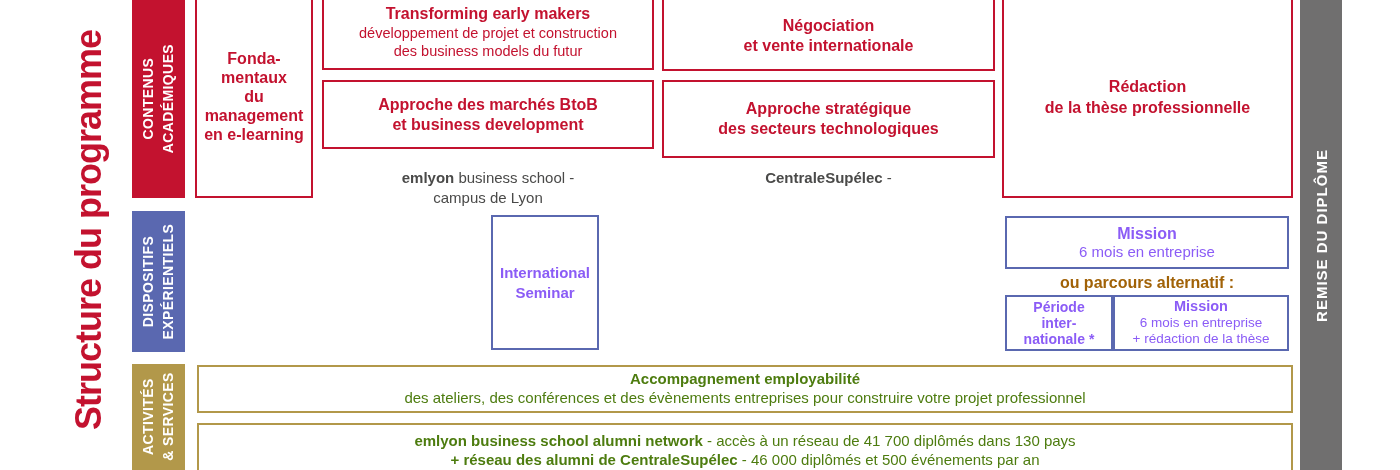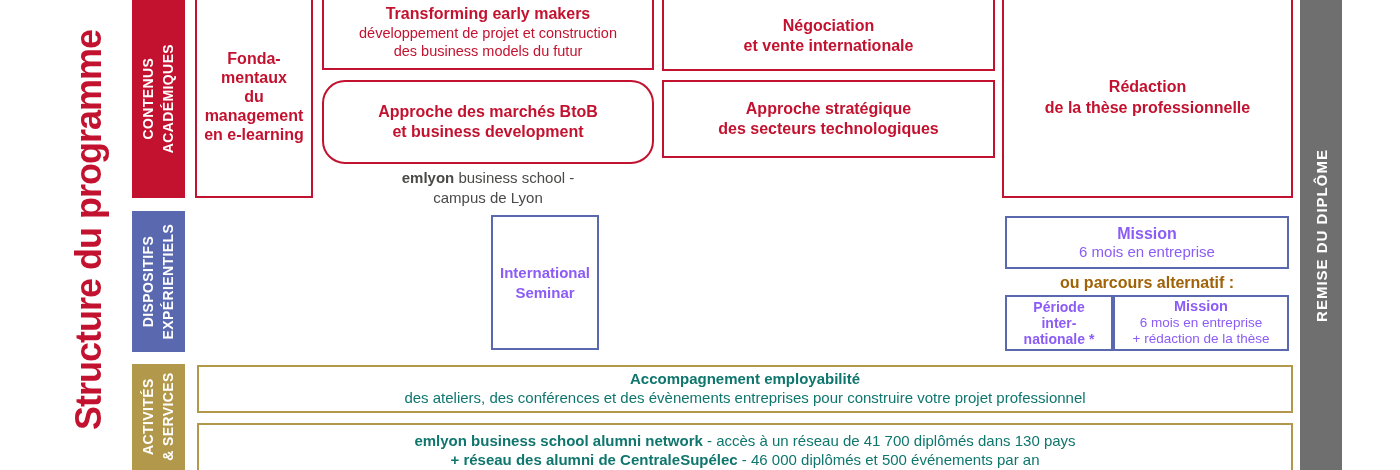--- a/index.html
+++ b/index.html
@@ -42,33 +42,33 @@
   .band-gray .band-label { font-size:15px; font-weight:700; letter-spacing:1px; white-space:nowrap; }
 
   
   .bx {
     position:absolute; background:#ffffff; border:2px solid;
     display:flex; flex-direction:column; align-items:center; justify-content:center;
     text-align:center;
   }
   .bx-red  { border-color:#c3122f; color:#c3122f; }
   .bx-blue { border-color:#5a68b0; color:#8b5cf6; }
-  .bx-gold { border-color:#b2984a; color:#0f766e; }
+  .bx-gold { border-color:#b2984a; color:#4d7c0f; }
 
   .pre { white-space:pre-line; }
 
   
   .box-fundamentals { left:195px; top:-30px; width:118px; height:228px; padding-top:25px;
                       font-weight:700; font-size:16px; line-height:1.2; }
   .box-transforming { left:322px; top:-30px; width:332px; height:100px;
                       justify-content:flex-end; padding-bottom:8px; }
   .box-transforming .bx-title { font-weight:700; font-size:16px; line-height:1.25; }
   .box-transforming .bx-sub   { font-size:14.5px; line-height:1.25; }
-  .box-btob     { left:322px; top:80px; width:332px; height:84px;
-                  font-weight:700; font-size:16px; line-height:1.25;border-radius:23px; }
+  .box-btob     { left:322px; top:80px; width:332px; height:69px;
+                  font-weight:700; font-size:16px; line-height:1.25; }
   .box-nego     { left:662px; top:-30px; width:333px; height:101px;
                   justify-content:flex-end; padding-bottom:13px;
                   font-weight:700; font-size:16px; line-height:1.25; }
   .box-strategy { left:662px; top:80px; width:333px; height:78px;
                   font-weight:700; font-size:16px; line-height:1.25; }
   .box-thesis   { left:1002px; top:-30px; width:291px; height:228px; padding-top:28px;
                   font-weight:700; font-size:16px; line-height:1.3; }
 
   
   .campus {
@@ -149,20 +149,21 @@
 des secteurs technologiques</div>
 
   <div class="bx bx-red box-thesis pre">Rédaction
 de la thèse professionnelle</div>
 
   <div class="campus campus-emlyon">
     <div><b>emlyon</b><span> business school -</span></div>
     <div>campus de Lyon</div>
   </div>
   <div class="campus campus-centrale">
+    <div><b>CentraleSupélec</b><span> -</span></div>
   </div>
 
   <div class="bx bx-blue box-seminar pre">International
 Seminar</div>
 
   <div class="bx bx-blue box-mission">
     <div class="bx-title">Mission</div>
     <div class="bx-sub">6 mois en entreprise</div>
   </div>
 

